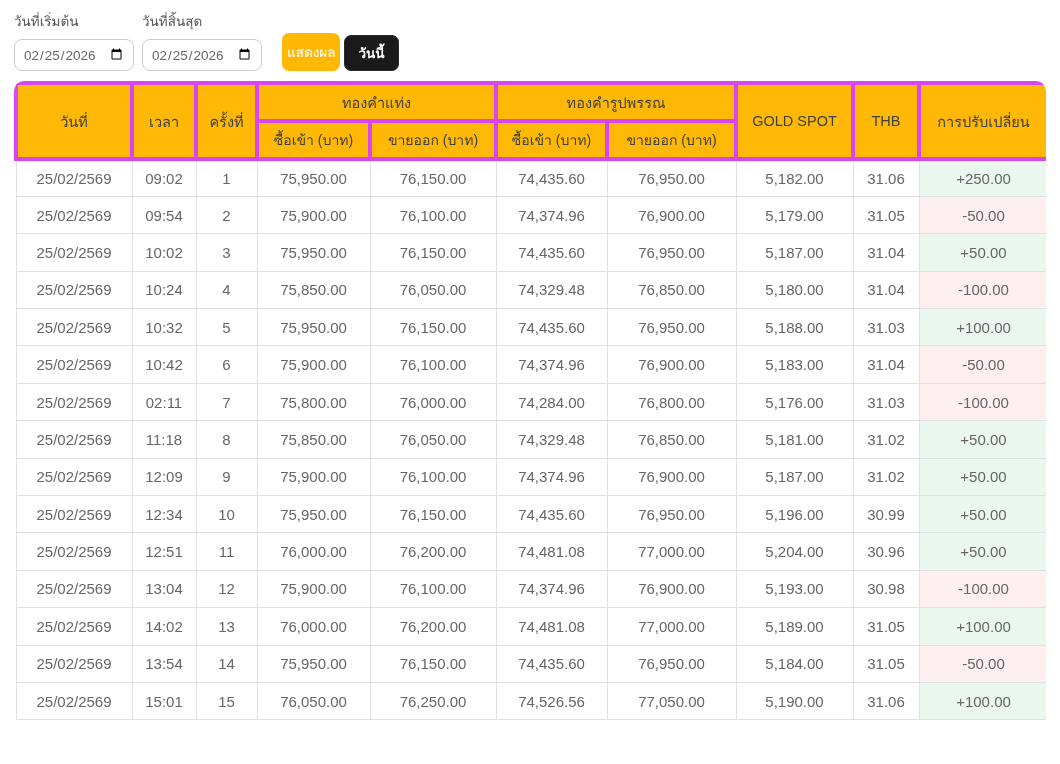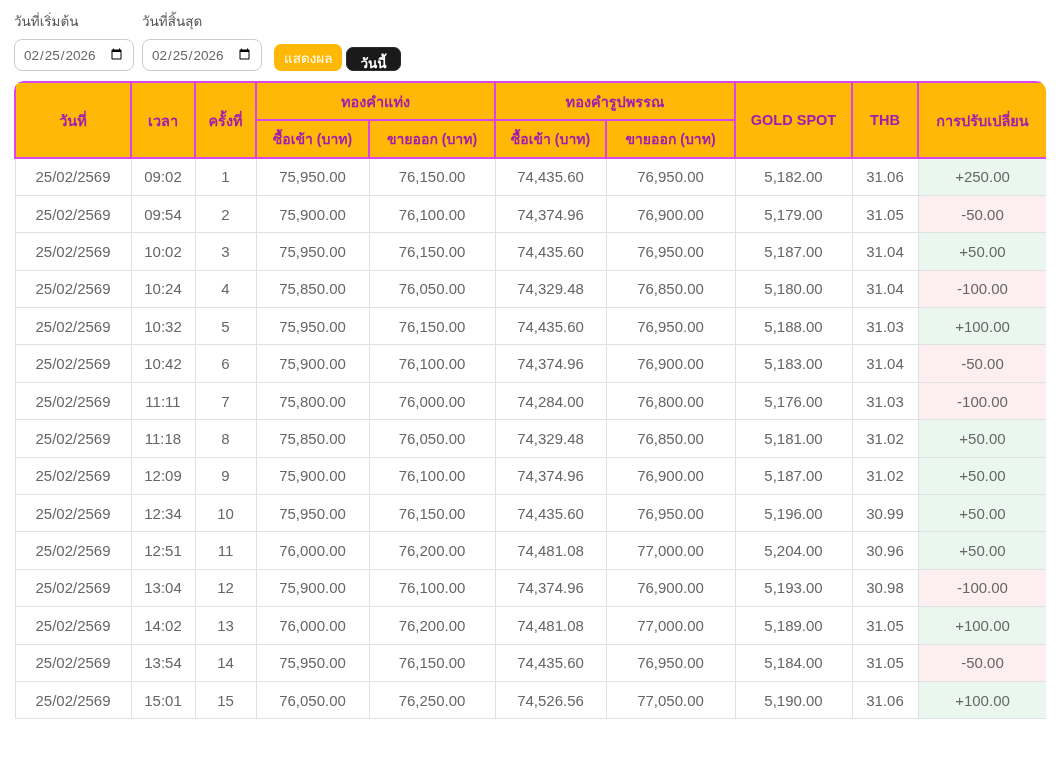--- a/index.html
+++ b/index.html
@@ -26,35 +26,35 @@
   input[type="date"]{
     width:120px;height:32px;border:1px solid #ccc;border-radius:8px;
     padding:0 8px;font-size:13.5px;color:#666;background:#fff;
     font-family:"Liberation Sans","DejaVu Sans",sans-serif;outline:none;
   }
   .btn{
     border:none;border-radius:7px;cursor:pointer;font-size:13.5px;
     font-family:"Liberation Sans","DejaVu Sans",sans-serif;font-weight:500;
   }
   .btn-show{
-    background:var(--gold);color:#fff;height:27px;padding:0 10px;margin-left:4px;
+    background:var(--gold);color:#fff;height:38px;padding:0 5px;margin-left:12px;
   }
   .btn-today{
-    background:var(--button_dark);color:#fff;height:24px;padding:4px 13px;
+    background:var(--button_dark);color:#fff;height:36px;padding:4px 13px;
     border:1px solid #2b2b2b;font-weight:600;
   }
   .table-wrap{
     margin:0 14px;border-radius:10px 10px 0 0;overflow:hidden;
   }
   table{
     width:1032px;table-layout:fixed;border-collapse:collapse;
   }
   thead th{
-    background:var(--gold);color:#a21caf;font-weight:700;font-size:14.5px;
-    border:2px solid #d946ef;text-align:center;vertical-align:middle;
+    background:var(--gold);color:#404040;font-weight:400;font-size:14.5px;
+    border:4px solid #d946ef;text-align:center;vertical-align:middle;
     height:38px;padding:0 2px;
   }
   thead tr.sub th{height:38px;font-size:14px;text-align:center;}
   tbody td{
     border:1px solid var(--border);text-align:center;vertical-align:middle;
     color:var(--body_text);font-size:15px;height:37.4px;padding:0 4px;
     background:#fff;
   }
   tbody td.pos{background:var(--positive_bg);}
   tbody td.neg{background:var(--negative_bg);}
@@ -178,21 +178,21 @@
             <td>75,900.00</td>
             <td>76,100.00</td>
             <td>74,374.96</td>
             <td>76,900.00</td>
             <td>5,183.00</td>
             <td>31.04</td>
             <td class="neg">-50.00</td>
           </tr>
           <tr>
             <td>25/02/2569</td>
-            <td>11:11</td>
+            <td>02:11</td>
             <td>7</td>
             <td>75,800.00</td>
             <td>76,000.00</td>
             <td>74,284.00</td>
             <td>76,800.00</td>
             <td>5,176.00</td>
             <td>31.03</td>
             <td class="neg">-100.00</td>
           </tr>
           <tr>

